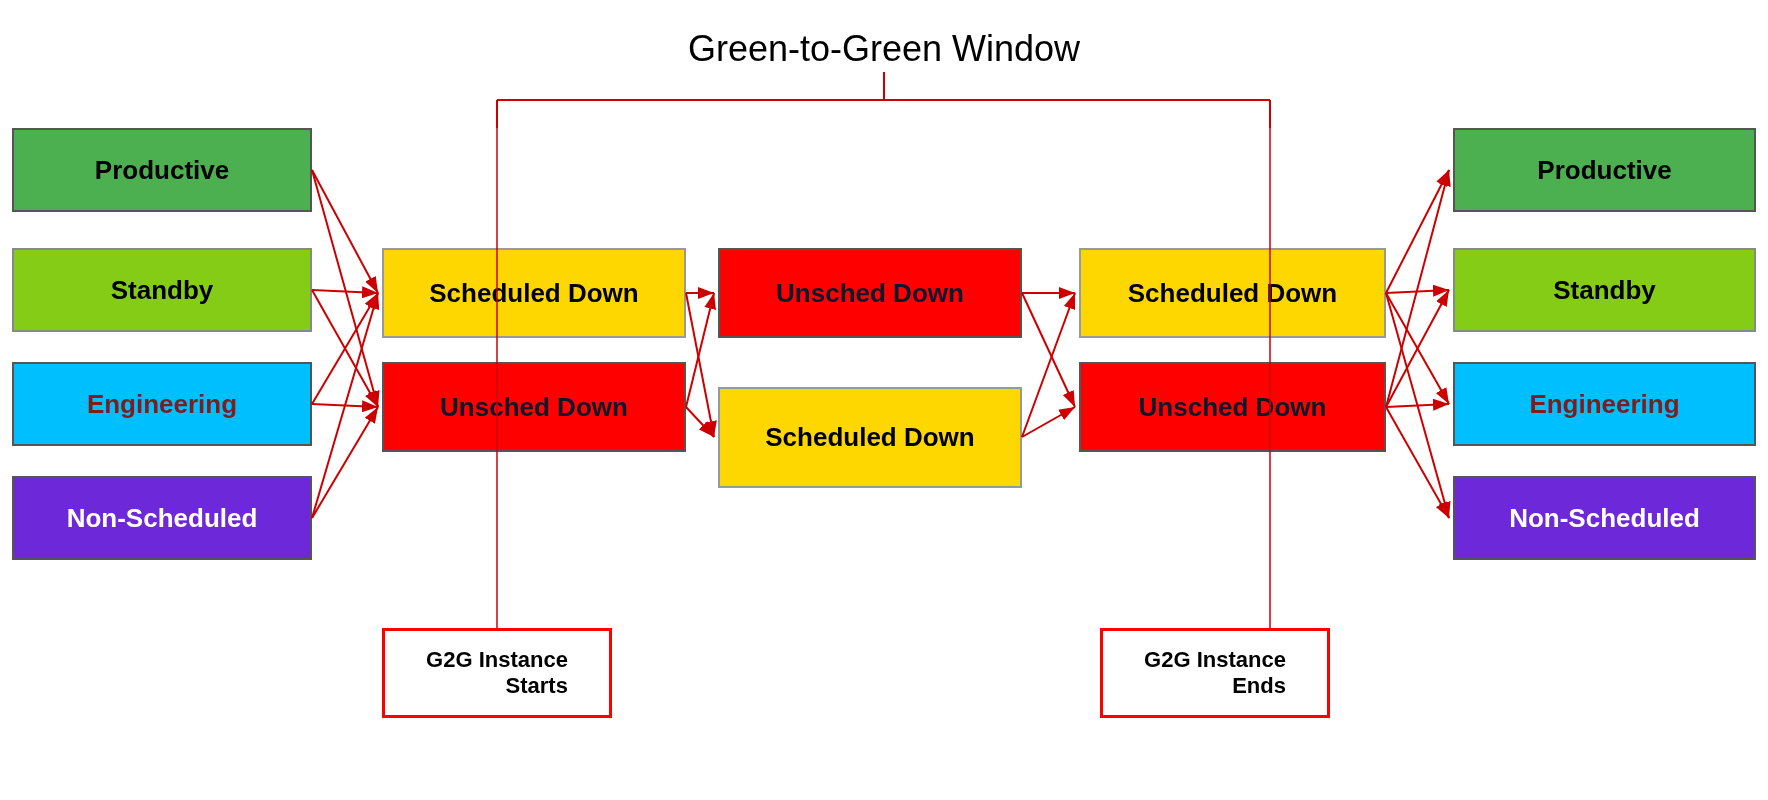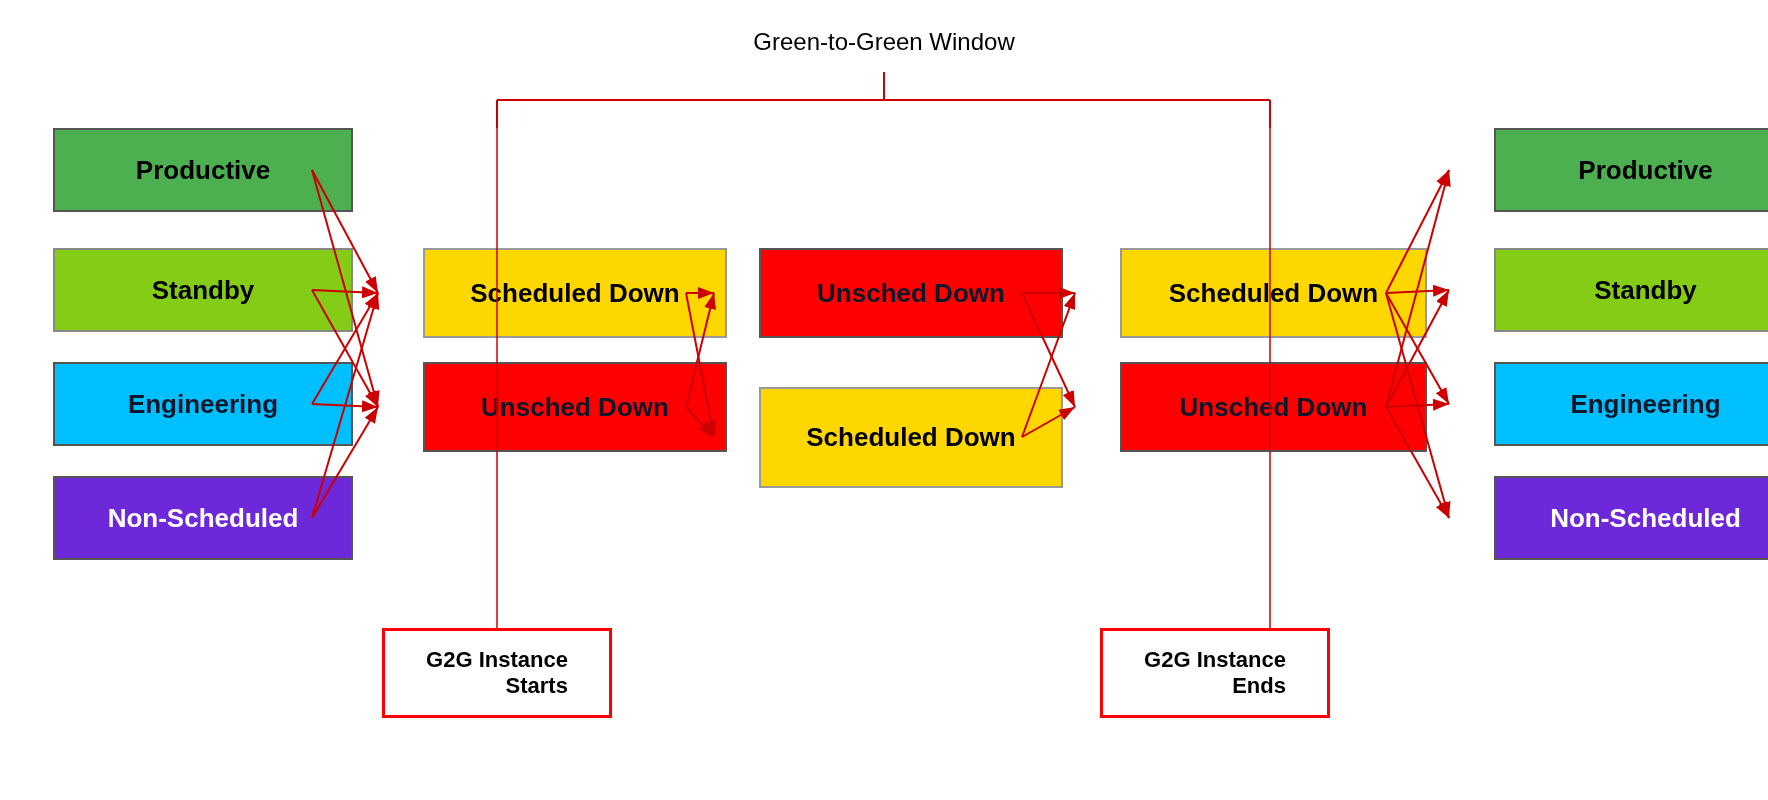--- a/index.html
+++ b/index.html
@@ -13,45 +13,44 @@
     }
 
     .diagram-container {
       width: 1768px;
       height: 800px;
       position: relative;
     }
 
     .title {
       text-align: center;
-      font-size: 24px;
+      font-size: 36px;
       font-weight: normal;
       position: absolute;
       top: 28px;
       left: 0;
       right: 0;
     }
 
     
     .state-box {
       position: absolute;
       display: flex;
       align-items: center;
       justify-content: center;
       font-size: 26px;
       font-weight: bold;
       border: 2px solid #555;
       text-align: center;
       padding: 8px;
-      margin-left: 41px;
     }
 
     .green-box { background: #4CAF50; color: black; }
     .gray-box { background: #84cc16; color: black; border-color: #888; }
-    .cyan-box { background: #00BFFF; color: #0f172a; }
+    .cyan-box { background: #00BFFF; color: #7f1d1d; }
     .black-box { background: #6d28d9; color: white; align-items: center; }
     .yellow-box { background: #FFD700; color: black; border-color: #999; }
     .red-box { background: #FF0000; color: #0f172a; }
     .outline-box { background: white; color: black; border: 3px solid red; font-size: 24px; font-weight: bold; text-align: right; }
 
     svg.arrows {
       position: absolute;
       top: 0;
       left: 0;
       width: 1768px;

